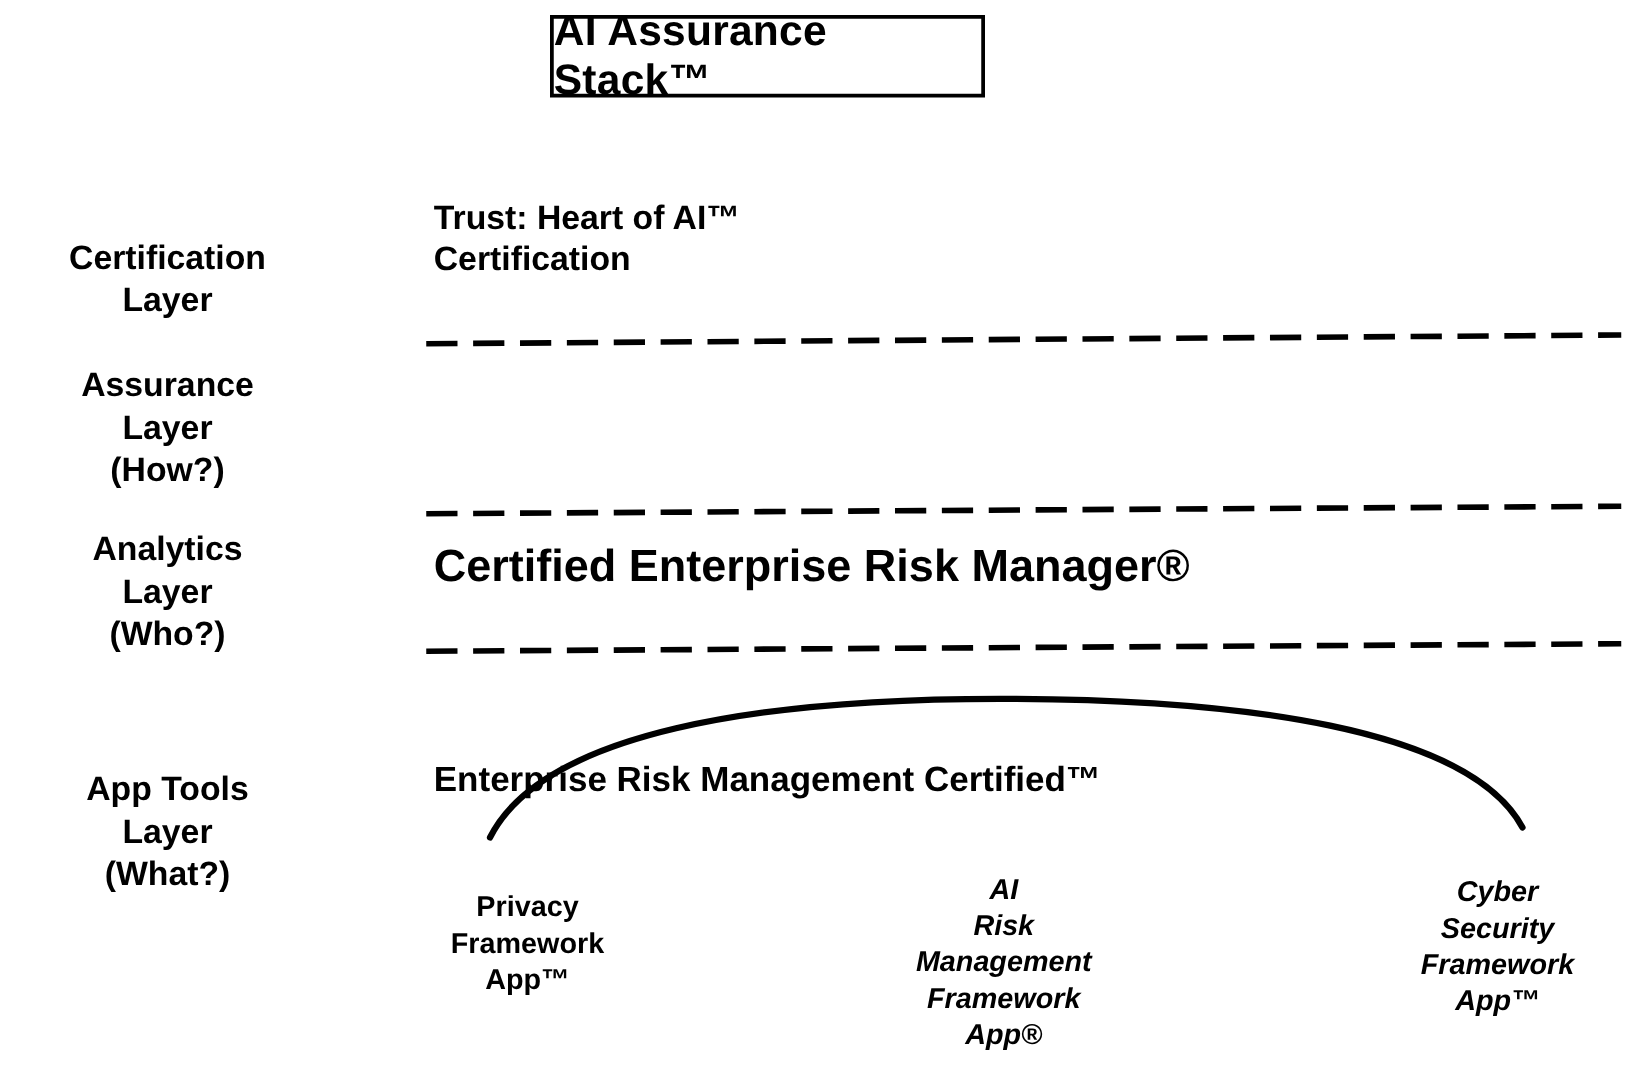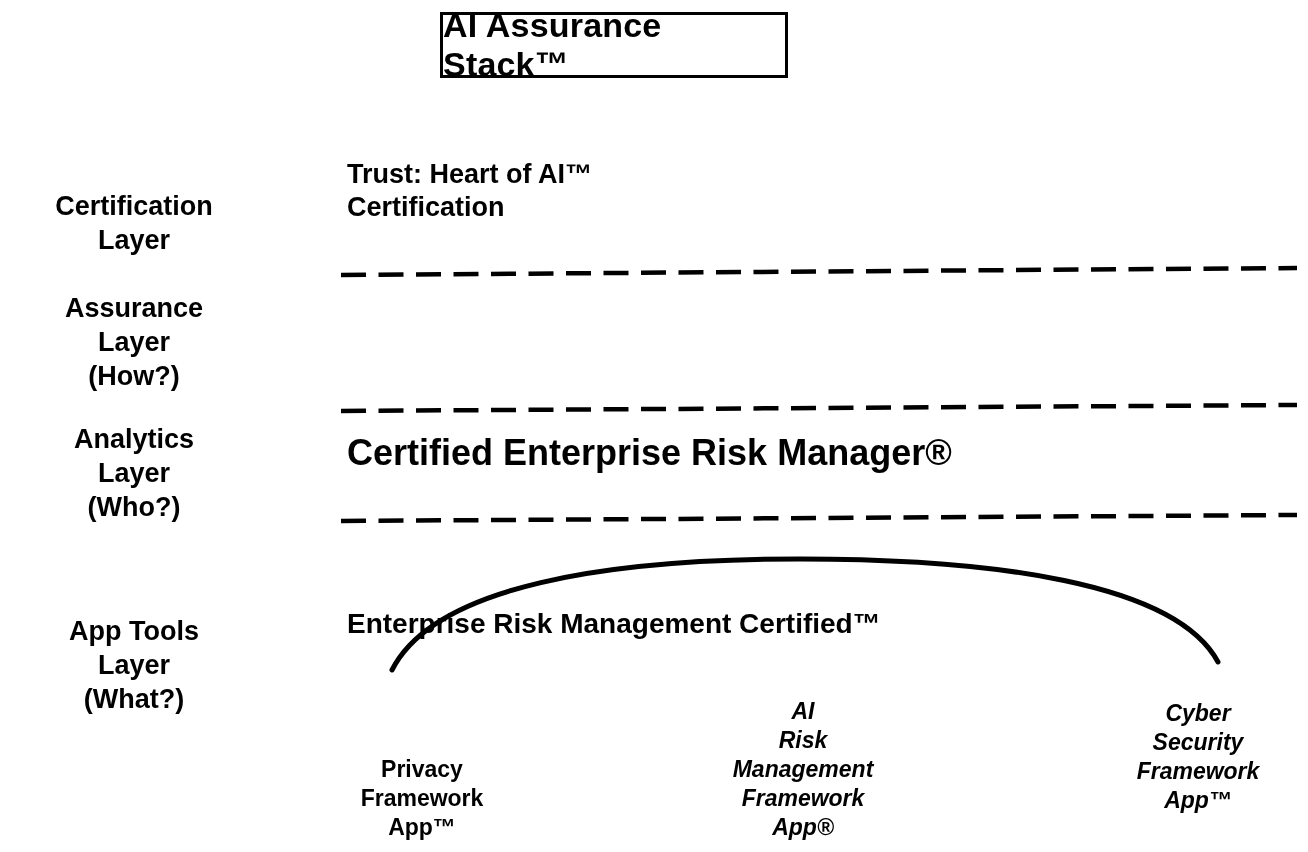--- a/index.html
+++ b/index.html
@@ -62,21 +62,21 @@
   }
 
   
   .app-label {
     position: absolute;
     width: 220px;
     text-align: center;
     font-size: 23px;
     line-height: 29px;
   }
-  .app-privacy { left: 312px; top: 711px; margin-top: 44px; }
+  .app-privacy { left: 312px; top: 711px; }
   .app-airmf   { left: 693px; top: 697px; font-style: italic; }
   .app-cyber   { left: 1088px; top: 699px; font-style: italic; }
 </style>
 </head>
 <body>
 
 <div class="canvas">
 
   <div class="title-box">
     <span>AI Assurance Stack™</span>

